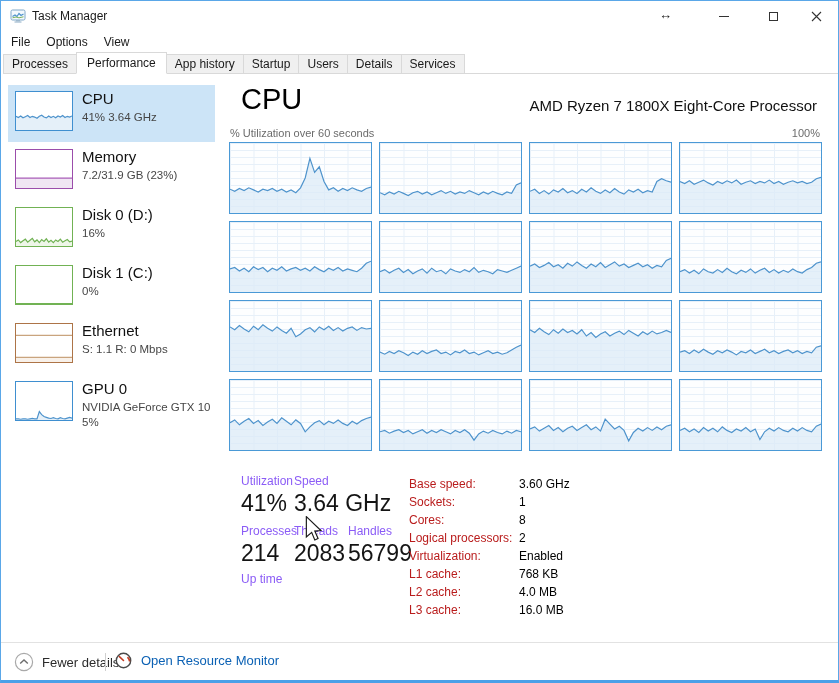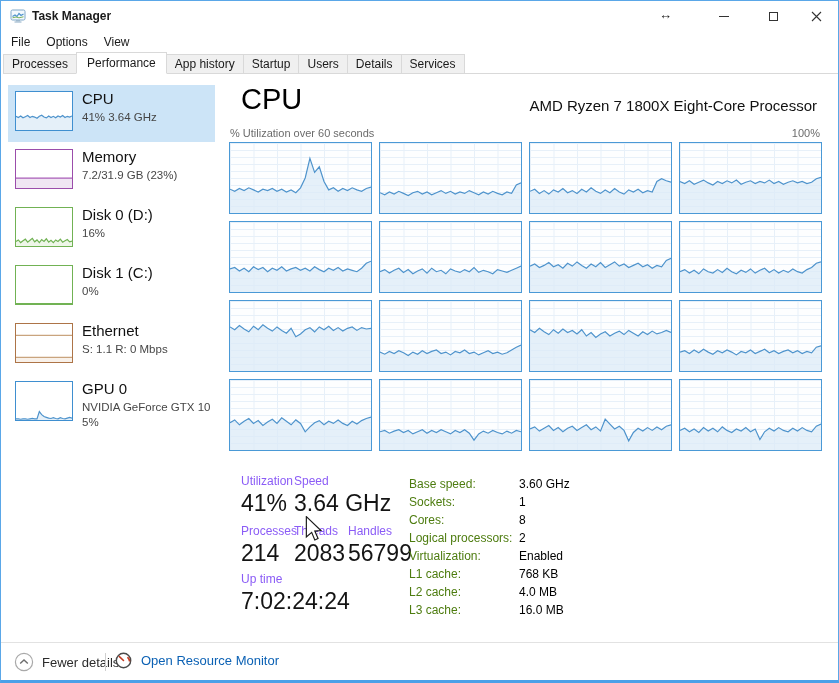--- a/index.html
+++ b/index.html
@@ -4,21 +4,21 @@
 <style>
   * { margin:0; padding:0; box-sizing:border-box; }
   html,body { background:#e8e8e8; }
   body { font-family:"Liberation Sans", sans-serif; }
   #app {
     position:relative; width:839px; height:683px; background:#fff;
     border:1px solid #5aa7e8; border-bottom:3px solid #4ba0e8;
     overflow:hidden; color:#1a1a1a;
   }
   
-  .titlebar { position:absolute; left:0; top:0; width:100%; height:30px; background:#fff;font-weight:bold; }
+  .titlebar { position:absolute; left:0; top:0; width:100%; height:30px; background:#fff; }
   .app-icon { position:absolute; left:9px; top:7px; width:16px; height:16px; }
   .title-text { position:absolute; left:31px; top:8px; font-size:12px; color:#1a1a1a; }
   .resize-glyph { position:absolute; left:658px; top:6px; font-size:13px; color:#222; }
   .winbtn { position:absolute; top:0; width:45px; height:30px; display:flex; align-items:center; justify-content:center; }
   .btn-min { left:700px; } .btn-max { left:750px; } .btn-close { left:793px; }
   .glyph-min { width:10px; height:0; border-top:1px solid #333; display:block; }
   .glyph-max { width:9px; height:9px; border:1px solid #333; display:block; }
   
   .menubar { position:absolute; left:2px; top:31px; height:20px; display:flex; }
   .menu-item { font-size:12px; color:#1a1a1a; padding:3px 8px; }
@@ -45,21 +45,21 @@
   .core-cell { position:relative; border:1px solid #4a99d6; background-color:#fdfeff;
     background-image:
       linear-gradient(to right, #e7f0f9 1px, transparent 1px),
       linear-gradient(to bottom, #e7f0f9 1px, transparent 1px);
     background-size: calc(100%/6) 100%, 100% calc(100%/10); }
   .core-cell svg { position:absolute; left:0; top:0; width:100%; height:100%; }
   
   .stat-label { position:absolute; font-size:12px; color:#8b5cf6; }
   .stat-value { position:absolute; font-size:23px; color:#141414; }
   .det-row { display:flex; height:18px; align-items:center; }
-  .det-label { width:110px; font-size:12px; color:#4d7c0f; flex:0 0 110px; }
+  .det-label { width:110px; font-size:12px; color:#b91c1c; flex:0 0 110px; }
   .det-value { font-size:12px; color:#000; }
   .details-col { position:absolute; left:408px; top:474px; }
   
   .footer { position:absolute; left:0; bottom:0; width:100%; height:38px; border-top:1px solid #e2e2e2; background:#fff; }
   .fewer { position:absolute; left:13px; top:9px; display:flex; align-items:center; gap:8px; font-size:13px; color:#2b2b2b; }
   .fdivider { position:absolute; left:104px; top:10px; width:1px; height:18px; background:#d0d0d0; }
   .resmon { position:absolute; left:114px; top:9px; display:flex; align-items:center; gap:9px; font-size:13px; color:#0b61b4; }
   .cursor { position:absolute; left:304px; top:515px; width:17px; height:26px; z-index:50; }
 </style>
 </head>
@@ -279,21 +279,20 @@
   <span class="stat-value" style="left:293px;top:489px;">3.64 GHz</span>
 
   <span class="stat-label" style="left:240px;top:523px;">Processes</span>
   <span class="stat-label" style="left:293px;top:523px;">Threads</span>
   <span class="stat-label" style="left:347px;top:523px;">Handles</span>
   <span class="stat-value" style="left:240px;top:539px;">214</span>
   <span class="stat-value" style="left:293px;top:539px;">2083</span>
   <span class="stat-value" style="left:347px;top:539px;">56799</span>
 
   <span class="stat-label" style="left:240px;top:571px;">Up time</span>
-  <span class="stat-value" style="left:240px;top:587px;">7:02:24:24</span>
 
   <div class="details-col">
       <div class="det-row">
         <span class="det-label">Base speed:</span>
         <span class="det-value">3.60 GHz</span>
       </div>
       <div class="det-row">
         <span class="det-label">Sockets:</span>
         <span class="det-value">1</span>
       </div>

